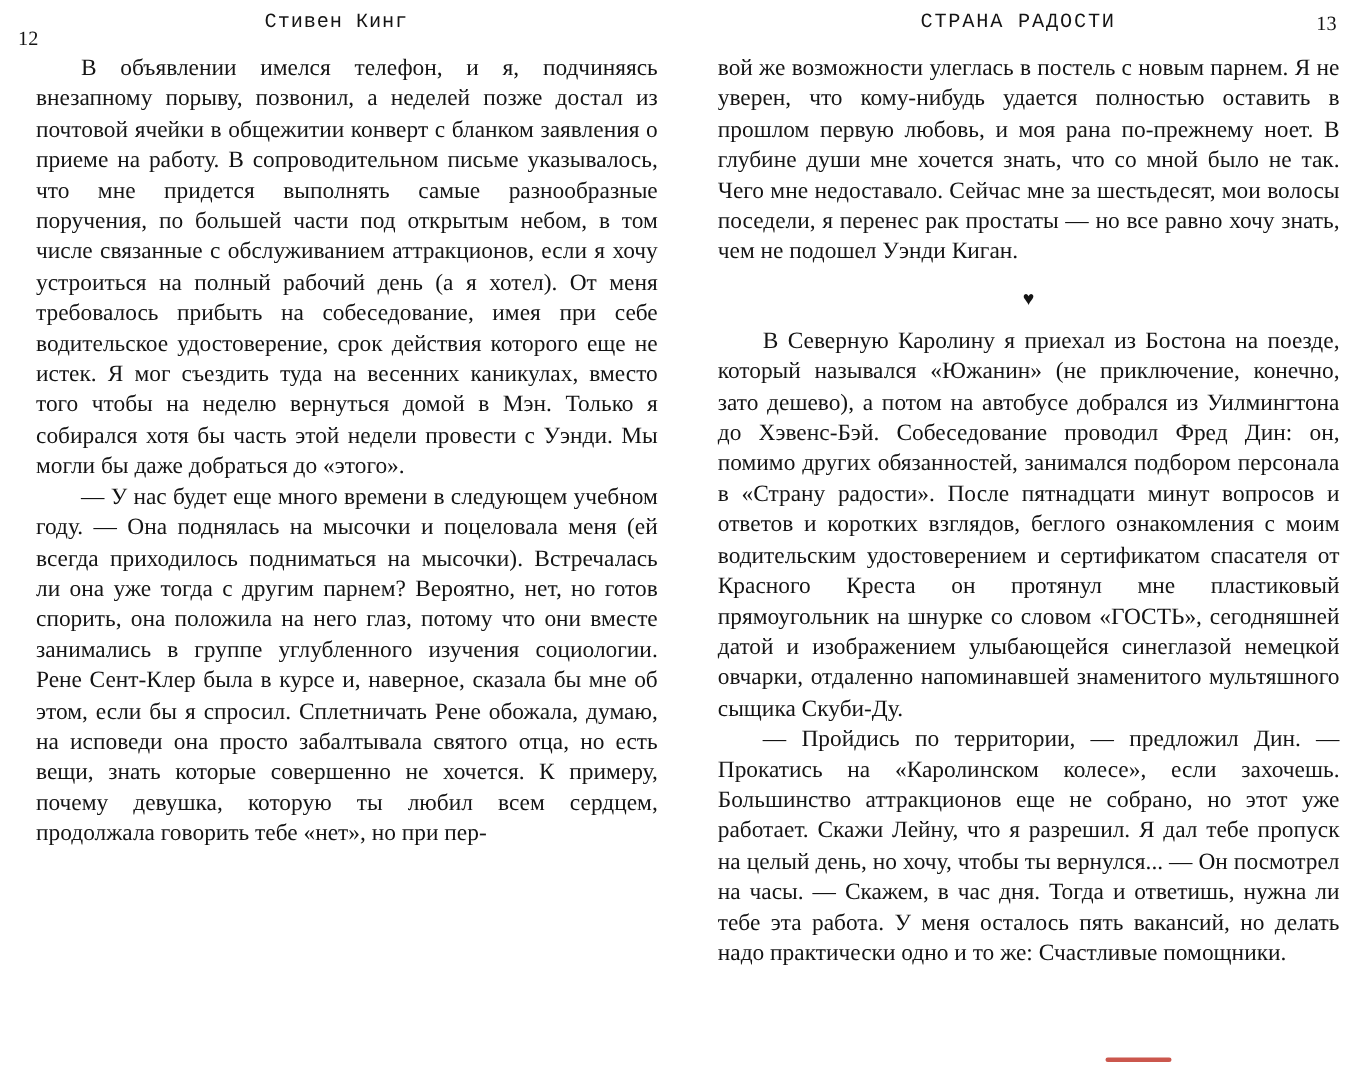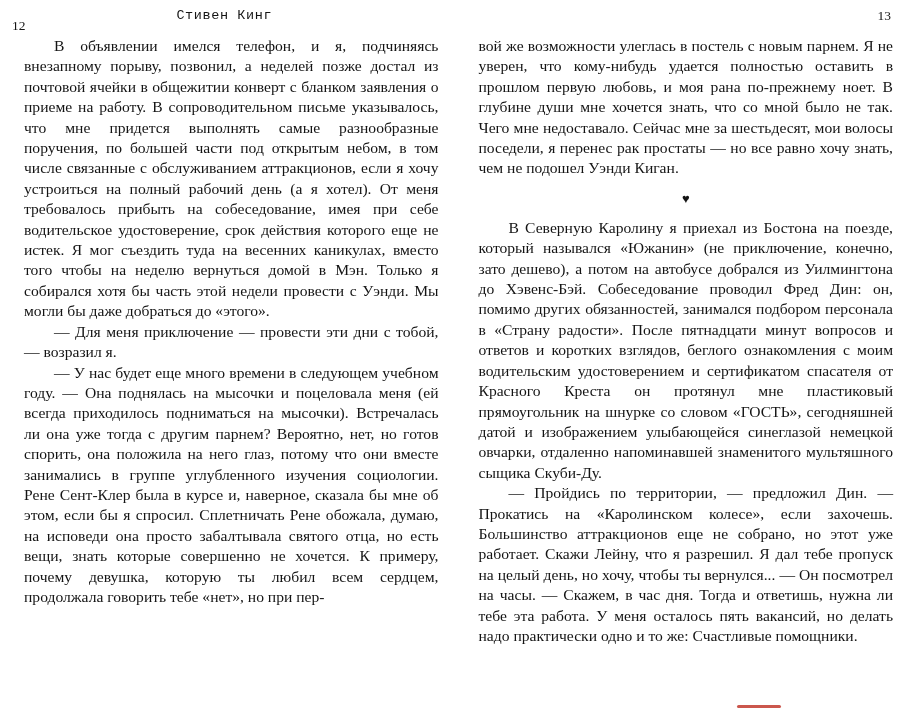--- a/index.html
+++ b/index.html
@@ -74,28 +74,28 @@
   <div class="page left">
     <div class="page-header">
       <span class="page-number">12</span>
       <div class="running-head">Стивен Кинг</div>
     </div>
     <div class="body-text">
 
         <p class="para">В объявлении имелся телефон, и я, подчиняясь внезапному порыву, позвонил, а неделей позже достал из почтовой ячейки в общежитии конверт с бланком заявления о приеме на работу. В сопроводительном письме указывалось, что мне придется выполнять самые разнообразные поручения, по большей части под открытым небом, в том числе связанные с обслуживанием аттракционов, если я хочу устроиться на полный рабочий день (а я хотел). От меня требовалось прибыть на собеседование, имея при себе водительское удостоверение, срок действия которого еще не истек. Я мог съездить туда на весенних каникулах, вместо того чтобы на неделю вернуться домой в Мэн. Только я собирался хотя бы часть этой недели провести с Уэнди. Мы могли бы даже добраться до «этого».</p>
 
 
-        <p class="para">— Для меня приключение — провести эти дни с тобой, — возразил я.</p>
 
         <p class="para">— У нас будет еще много времени в следующем учебном году. — Она поднялась на мысочки и поцеловала меня (ей всегда приходилось подниматься на мысочки). Встречалась ли она уже тогда с другим парнем? Вероятно, нет, но готов спорить, она положила на него глаз, потому что они вместе занимались в группе углубленного изучения социологии. Рене Сент-Клер была в курсе и, наверное, сказала бы мне об этом, если бы я спросил. Сплетничать Рене обожала, думаю, на исповеди она просто забалтывала святого отца, но есть вещи, знать которые совершенно не хочется. К примеру, почему девушка, которую ты любил всем сердцем, продолжала говорить тебе «нет», но при пер-</p>
       </div>
   </div>
 
   <div class="page right">
     <div class="page-header">
+      <div class="running-head">СТРАНА РАДОСТИ</div>
       <span class="page-number">13</span>
     </div>
     <div class="body-text">
       <p class="para no-indent">вой же возможности улеглась в постель с новым парнем. Я не уверен, что кому-нибудь удается полностью оставить в прошлом первую любовь, и моя рана по-прежнему ноет. В глубине души мне хочется знать, что со мной было не так. Чего мне недоставало. Сейчас мне за шестьдесят, мои волосы поседели, я перенес рак простаты — но все равно хочу знать, чем не подошел Уэнди Киган.</p>
       <div class="divider">♥</div>
       <div>
 
           <p class="para">В Северную Каролину я приехал из Бостона на поезде, который назывался «Южанин» (не приключение, конечно, зато дешево), а потом на автобусе добрался из Уилмингтона до Хэвенс-Бэй. Собеседование проводил Фред Дин: он, помимо других обязанностей, занимался подбором персонала в «Страну радости». После пятнадцати минут вопросов и ответов и коротких взглядов, беглого ознакомления с моим водительским удостоверением и сертификатом спасателя от Красного Креста он протянул мне пластиковый прямоугольник на шнурке со словом «ГОСТЬ», сегодняшней датой и изображением улыбающейся синеглазой немецкой овчарки, отдаленно напоминавшей знаменитого мультяшного сыщика Скуби-Ду.</p>
 
           <p class="para">— Пройдись по территории, — предложил Дин. — Прокатись на «Каролинском колесе», если захочешь. Большинство аттракционов еще не собрано, но этот уже работает. Скажи Лейну, что я разрешил. Я дал тебе пропуск на целый день, но хочу, чтобы ты вернулся... — Он посмотрел на часы. — Скажем, в час дня. Тогда и ответишь, нужна ли тебе эта работа. У меня осталось пять вакансий, но делать надо практически одно и то же: Счастливые помощники.</p>

